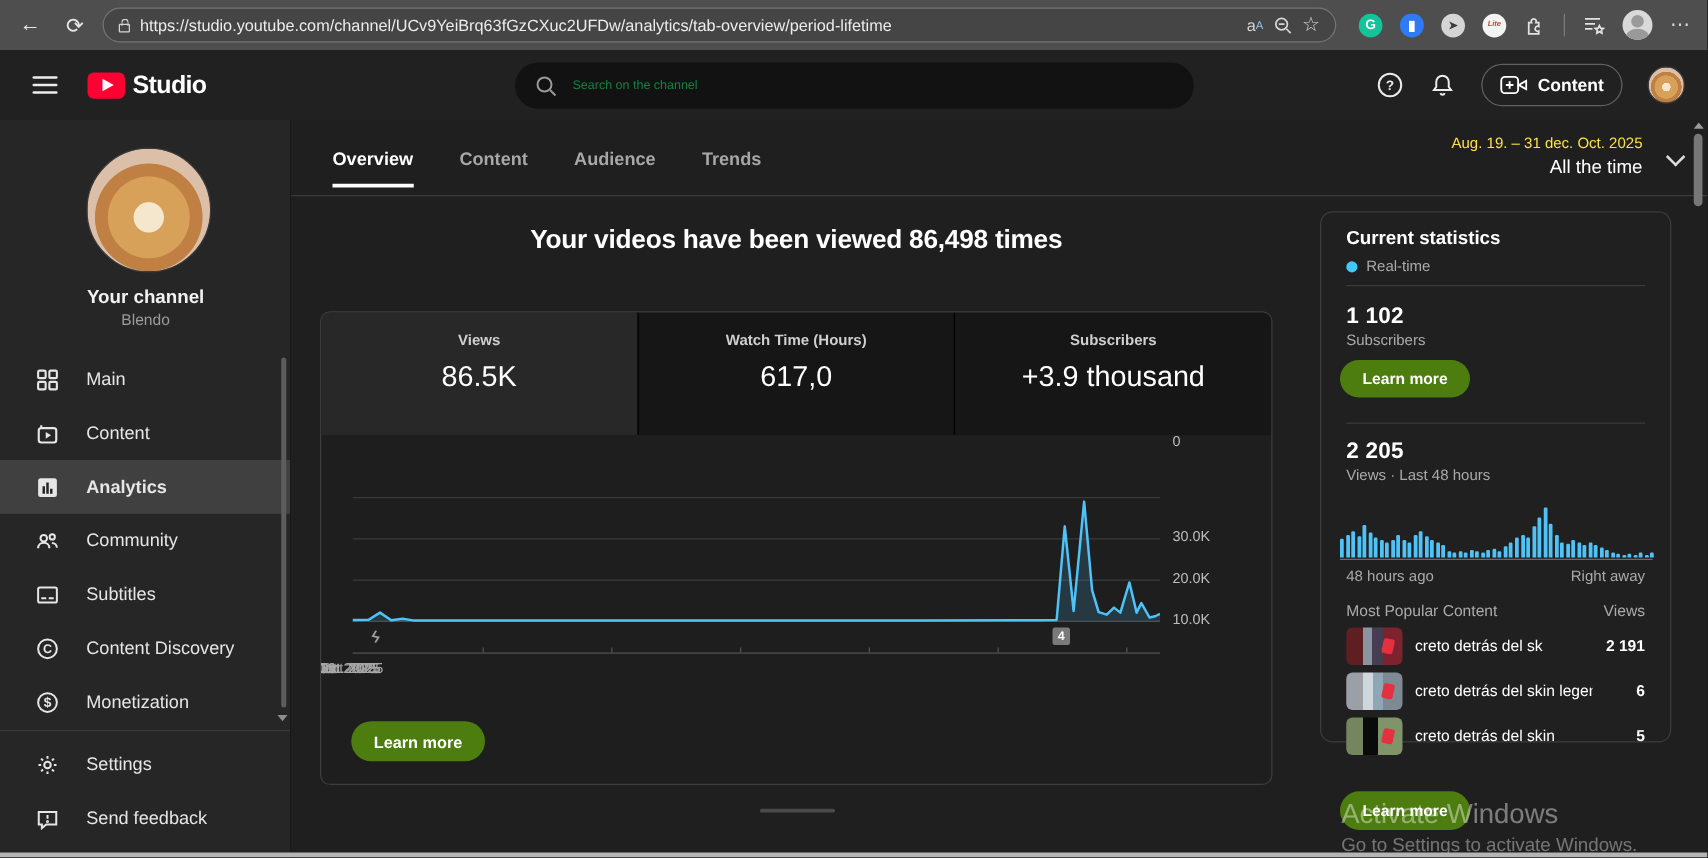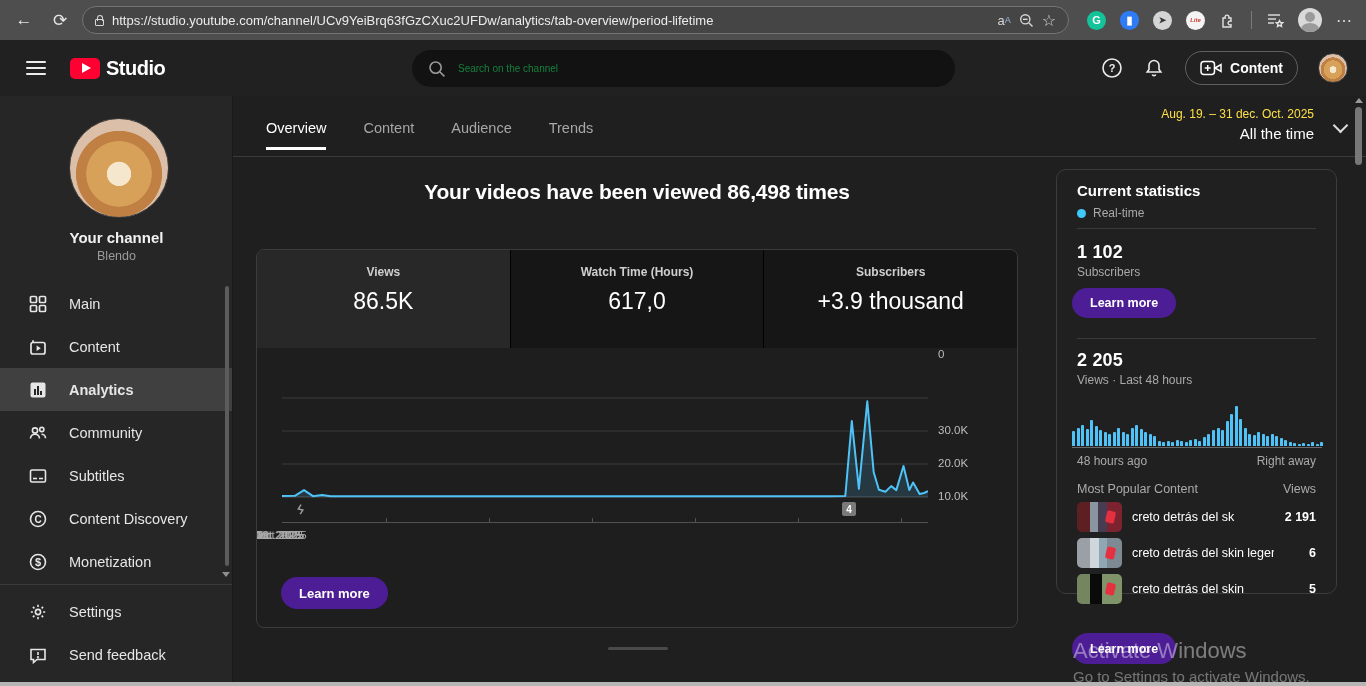--- a/index.html
+++ b/index.html
@@ -54,21 +54,21 @@
   .menu{position:absolute;top:186px;left:0;right:0}
   .menu-item{height:43px;display:flex;align-items:center;padding-left:28px;gap:21px;color:#e6e6e6;font-size:14.5px;cursor:pointer}
   .menu-item.active{background:#404040;font-weight:bold}
   .menu-item svg{flex:none}
   .menu-foot{position:absolute;bottom:10px;left:0;right:0;border-top:1px solid #3a3a3a;padding-top:5px}
   .side-scroll{position:absolute;right:3px;top:190px;width:4px;height:280px;background:#5c5c5c;border-radius:2px}
   .side-scroll-arrow{position:absolute;right:2px;top:476px;width:0;height:0;border-left:4px solid transparent;border-right:4px solid transparent;border-top:5px solid #8f8f8f}
 
   
   .tabs{position:absolute;top:24px;left:33px;display:flex;gap:37px}
-  .tab{font-size:14.5px;color:#a7a7a7;font-weight:normal;padding-bottom:14px;position:relative;cursor:pointer}
+  .tab{font-size:14.5px;color:#a7a7a7;font-weight:bold;padding-bottom:14px;position:relative;cursor:pointer}
   .tab.active{color:#fff}
   .tab.active:after{content:"";position:absolute;left:0;right:0;bottom:0;height:3px;background:#fff}
   .tabs-line{position:absolute;top:60px;left:0;right:0;height:1px;background:#3b3b3b}
   .date-range{position:absolute;top:11px;right:52px;text-align:right;cursor:pointer}
   .date-range .dr1{font-size:12px;color:#fde047}
   .date-range .dr2{font-size:15px;color:#fff;margin-top:4px}
   .dr-chevron{position:absolute;top:24px;right:20px;width:11px;height:11px;border-right:2px solid #ddd;border-bottom:2px solid #ddd;transform:rotate(45deg);cursor:pointer}
   .page-title{position:absolute;top:84px;left:23px;width:762px;text-align:center;font-size:21px;font-weight:bold;letter-spacing:-.2px}
 
   
@@ -82,21 +82,21 @@
   .plot{position:absolute;left:25px;top:140px}
   .ylab{position:absolute;left:681px;font-size:11.5px;color:#bdbdbd}
   .ylab:nth-of-type(1){top:141px}.ylab:nth-of-type(2){top:174px}.ylab:nth-of-type(3){top:207px}.ylab:nth-of-type(4){top:240px}
   .x-axis{position:absolute;left:25px;top:272px;width:646px;height:1px;background:#525252}
   .x-axis i{position:absolute;top:-4px;width:1px;height:4px;background:#525252}
   .xlab{position:absolute;top:279px;font-size:11.5px;color:#a8a8a8;transform:translateX(-50%);white-space:nowrap}
   .xlab:nth-of-type(1){left:46px}.xlab:nth-of-type(2){left:127px}.xlab:nth-of-type(3){left:238px}
   .xlab:nth-of-type(4){left:343px}.xlab:nth-of-type(5){left:448px}.xlab:nth-of-type(6){left:556px}.xlab:nth-of-type(7){left:633px}
   .shorts-marker{position:absolute;left:40px;top:252px;color:#9e9e9e;font-size:13px;font-weight:bold;transform:rotate(12deg)}
   .chart-badge{position:absolute;left:585px;top:252px;width:14px;height:14px;background:#7a7a7a;border-radius:2px;color:#fff;font-size:10px;font-weight:bold;display:flex;align-items:center;justify-content:center}
-  .pill-btn{height:32px;padding:0 18px;border-radius:16px;background:#4c1d95;color:#fff;font-size:13px;font-weight:bold;display:inline-flex;align-items:center;cursor:pointer}
+  .pill-btn{height:32px;padding:0 18px;border-radius:16px;background:#4d7c0f;color:#fff;font-size:13px;font-weight:bold;display:inline-flex;align-items:center;cursor:pointer}
   .card-learn{position:absolute;left:24px;top:327px}
   .section-dash{position:absolute;left:375px;top:551px;width:60px;height:3px;background:#4a4a4a;border-radius:2px}
 
   
   .stats-card{position:absolute;left:823px;top:73px;width:281px;height:425px;border:1px solid #3c3c3c;border-radius:10px;background:#202020}
   .sc-title{position:absolute;left:20px;top:12px;font-size:15px;font-weight:bold}
   .sc-rt{position:absolute;left:20px;top:36px;display:flex;align-items:center;gap:7px;font-size:12px;color:#aaa}
   .rt-dot{width:9px;height:9px;border-radius:50%;background:#3fc9f8}
   .sc-div{position:absolute;left:20px;right:20px;height:1px;background:#3a3a3a}
   .big-num{position:absolute;left:20px;font-size:18px;font-weight:bold;letter-spacing:.2px}

